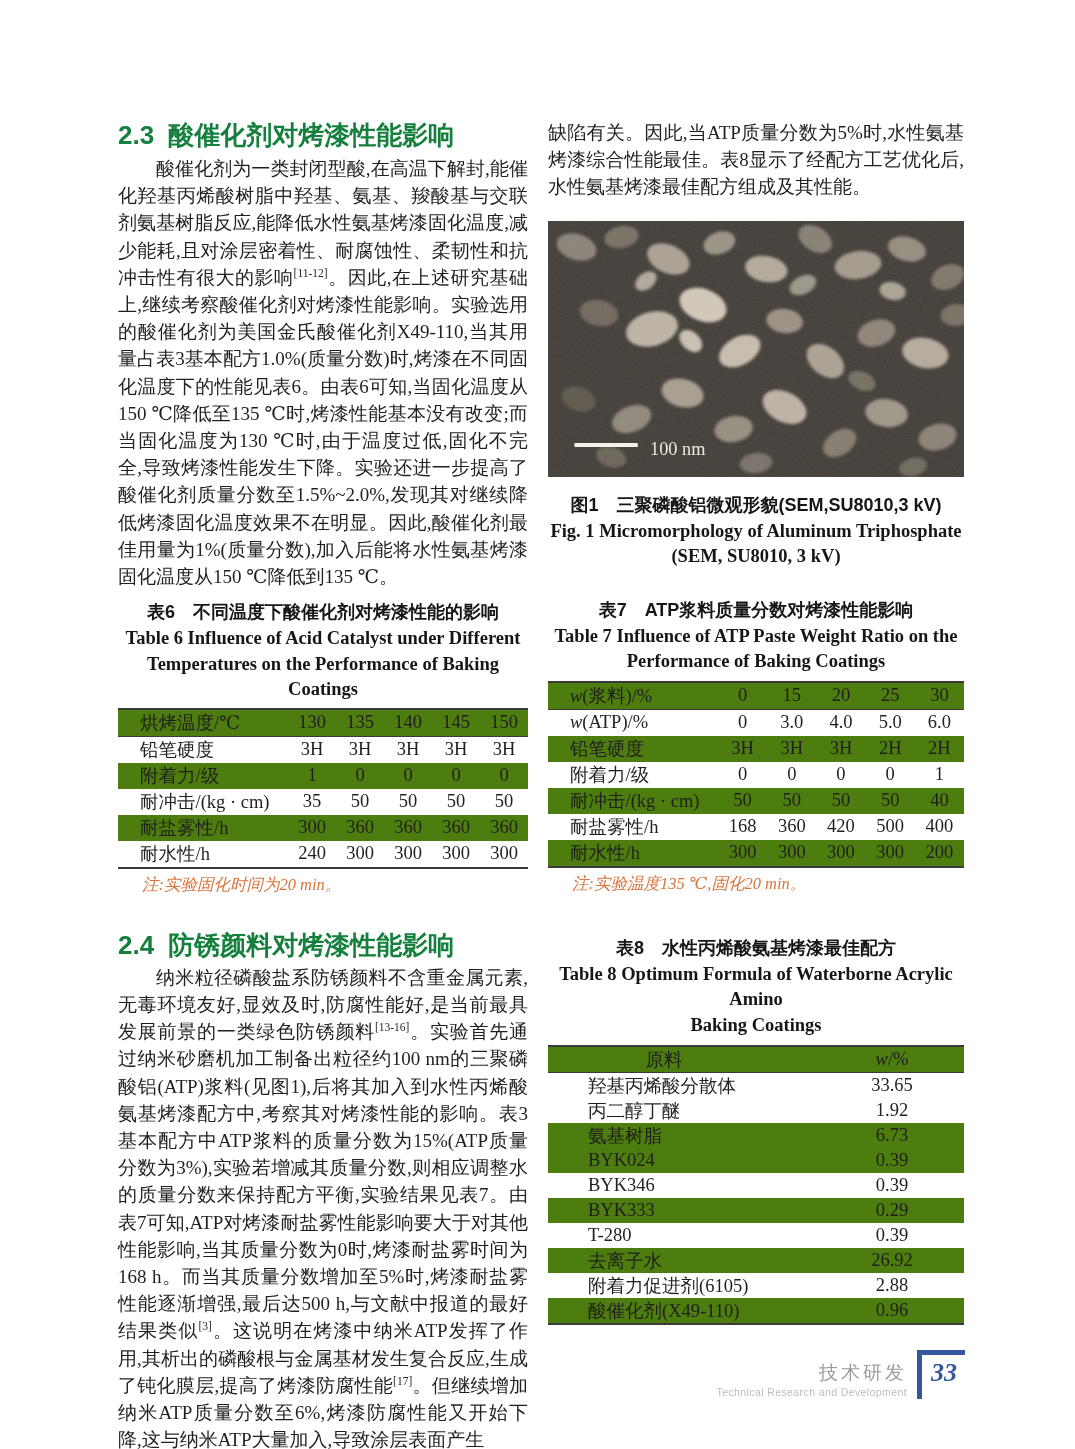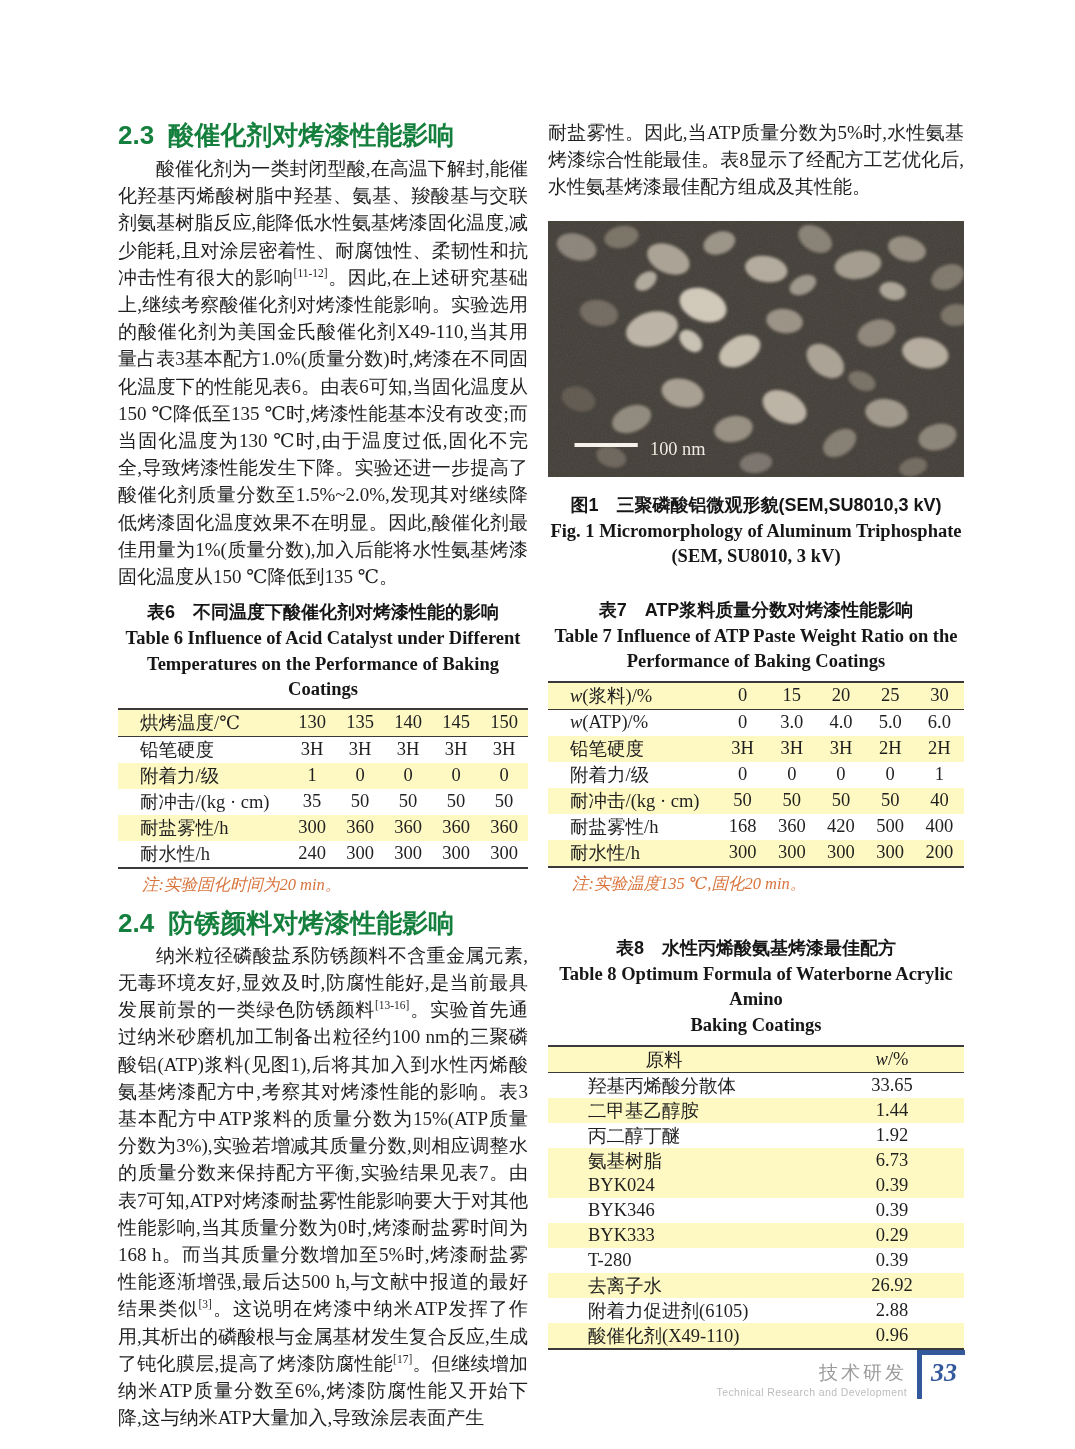--- a/index.html
+++ b/index.html
@@ -31,21 +31,21 @@
   .cap-cn{font-family:"Liberation Sans","DejaVu Sans",sans-serif;font-weight:bold;
           font-size:18px;line-height:27px;color:#161616;}
   .cap-en{font-weight:bold;font-size:18.5px;line-height:25.5px;color:#161616;}
 
   
   .dtable{border-top:2px solid #3a3a3a;border-bottom:2px solid #3a3a3a;
           font-size:18.5px;color:#1f1f1f;}
   .trow{display:grid;align-items:center;}
   .t-matrix .trow{grid-template-columns:170px repeat(5,1fr);height:26px;}
   .t-kv .trow{grid-template-columns:232px 1fr;height:25px;gap:40px;}
-  .trow.shade{background:#fef9c3;}
+  .trow.shade{background:#4d7c0f;}
   .dtable .trow:first-child{border-bottom:1px solid #3a3a3a;}
   .tlabel{padding-left:22px;text-align:left;white-space:nowrap;}
   .t-kv .tlabel{padding-left:40px;}
   .t-kv .tlabel.center{padding-left:0;text-align:center;}
   .tval{text-align:center;}
   .tnote{font-style:italic;font-size:16.5px;color:#d9743c;margin:5px 0 0 24px;}
 
   
   .figure{margin-top:20px;}
   .figure svg{display:block;width:100%;height:256px;}
@@ -124,28 +124,28 @@
           <span class="tlabel">耐水性/h</span>
           <span class="tval">240</span>
           <span class="tval">300</span>
           <span class="tval">300</span>
           <span class="tval">300</span>
           <span class="tval">300</span>
         </div>
       </div>
     <div class="tnote">注:实验固化时间为20 min。</div>
 
-    <div class="sec-head" style="margin-top:14px;">
+    <div class="sec-head" style="margin-top:36px;">
       <span class="sec-no">2.4</span><span>防锈颜料对烤漆性能影响</span>
     </div>
     <p class="para indent" style="margin-top:6px;">纳米粒径磷酸盐系防锈颜料不含重金属元素,无毒环境友好,显效及时,防腐性能好,是当前最具发展前景的一类绿色防锈颜料<sup>[13-16]</sup>。实验首先通过纳米砂磨机加工制备出粒径约100 nm的三聚磷酸铝(ATP)浆料(见图1),后将其加入到水性丙烯酸氨基烤漆配方中,考察其对烤漆性能的影响。表3基本配方中ATP浆料的质量分数为15%(ATP质量分数为3%),实验若增减其质量分数,则相应调整水的质量分数来保持配方平衡,实验结果见表7。由表7可知,ATP对烤漆耐盐雾性能影响要大于对其他性能影响,当其质量分数为0时,烤漆耐盐雾时间为168 h。而当其质量分数增加至5%时,烤漆耐盐雾性能逐渐增强,最后达500 h,与文献中报道的最好结果类似<sup>[3]</sup>。这说明在烤漆中纳米ATP发挥了作用,其析出的磷酸根与金属基材发生复合反应,生成了钝化膜层,提高了烤漆防腐性能<sup>[17]</sup>。但继续增加纳米ATP质量分数至6%,烤漆防腐性能又开始下降,这与纳米ATP大量加入,导致涂层表面产生</p>
   </div>
 
   <div class="col col-right">
-    <p class="para" style="padding-top:4px;">耐盐雾性。因此,当ATP质量分数为5%时,水性氨基烤漆综合性能最佳。表8显示了经配方工艺优化后,水性氨基烤漆最佳配方组成及其性能。</p>
+    <p class="para" style="padding-top:4px;">缺陷有关。因此,当ATP质量分数为5%时,水性氨基烤漆综合性能最佳。表8显示了经配方工艺优化后,水性氨基烤漆最佳配方组成及其性能。</p>
 
     <div class="figure">
       <svg viewBox="0 0 408 256" preserveAspectRatio="none">
         <defs>
           <filter id="soft">
               <feGaussianBlur stdDeviation="1.6"></feGaussianBlur>
             </filter>
           <filter id="grain">
             <feTurbulence type="fractalNoise" baseFrequency="0.8" numOctaves="2" stitchTiles="stitch"></feTurbulence>
             <feColorMatrix type="matrix" values="0 0 0 0 0.55  0 0 0 0 0.52  0 0 0 0 0.47  0 0 0 0.5 0"></feColorMatrix>
@@ -271,24 +271,20 @@
     </div>
     <div class="dtable t-kv" style="margin-top:7px;">
         <div class="trow shade">
           <span class="tlabel center">原料</span>
           <span class="tval"><i>w</i>/%</span>
         </div>
         <div class="trow">
           <span class="tlabel">羟基丙烯酸分散体</span>
           <span class="tval">33.65</span>
         </div>
-        <div class="trow shade">
-          <span class="tlabel">二甲基乙醇胺</span>
-          <span class="tval">1.44</span>
-        </div>
         <div class="trow">
           <span class="tlabel">丙二醇丁醚</span>
           <span class="tval">1.92</span>
         </div>
         <div class="trow shade">
           <span class="tlabel">氨基树脂</span>
           <span class="tval">6.73</span>
         </div>
         <div class="trow shade">
           <span class="tlabel">BYK024</span>

